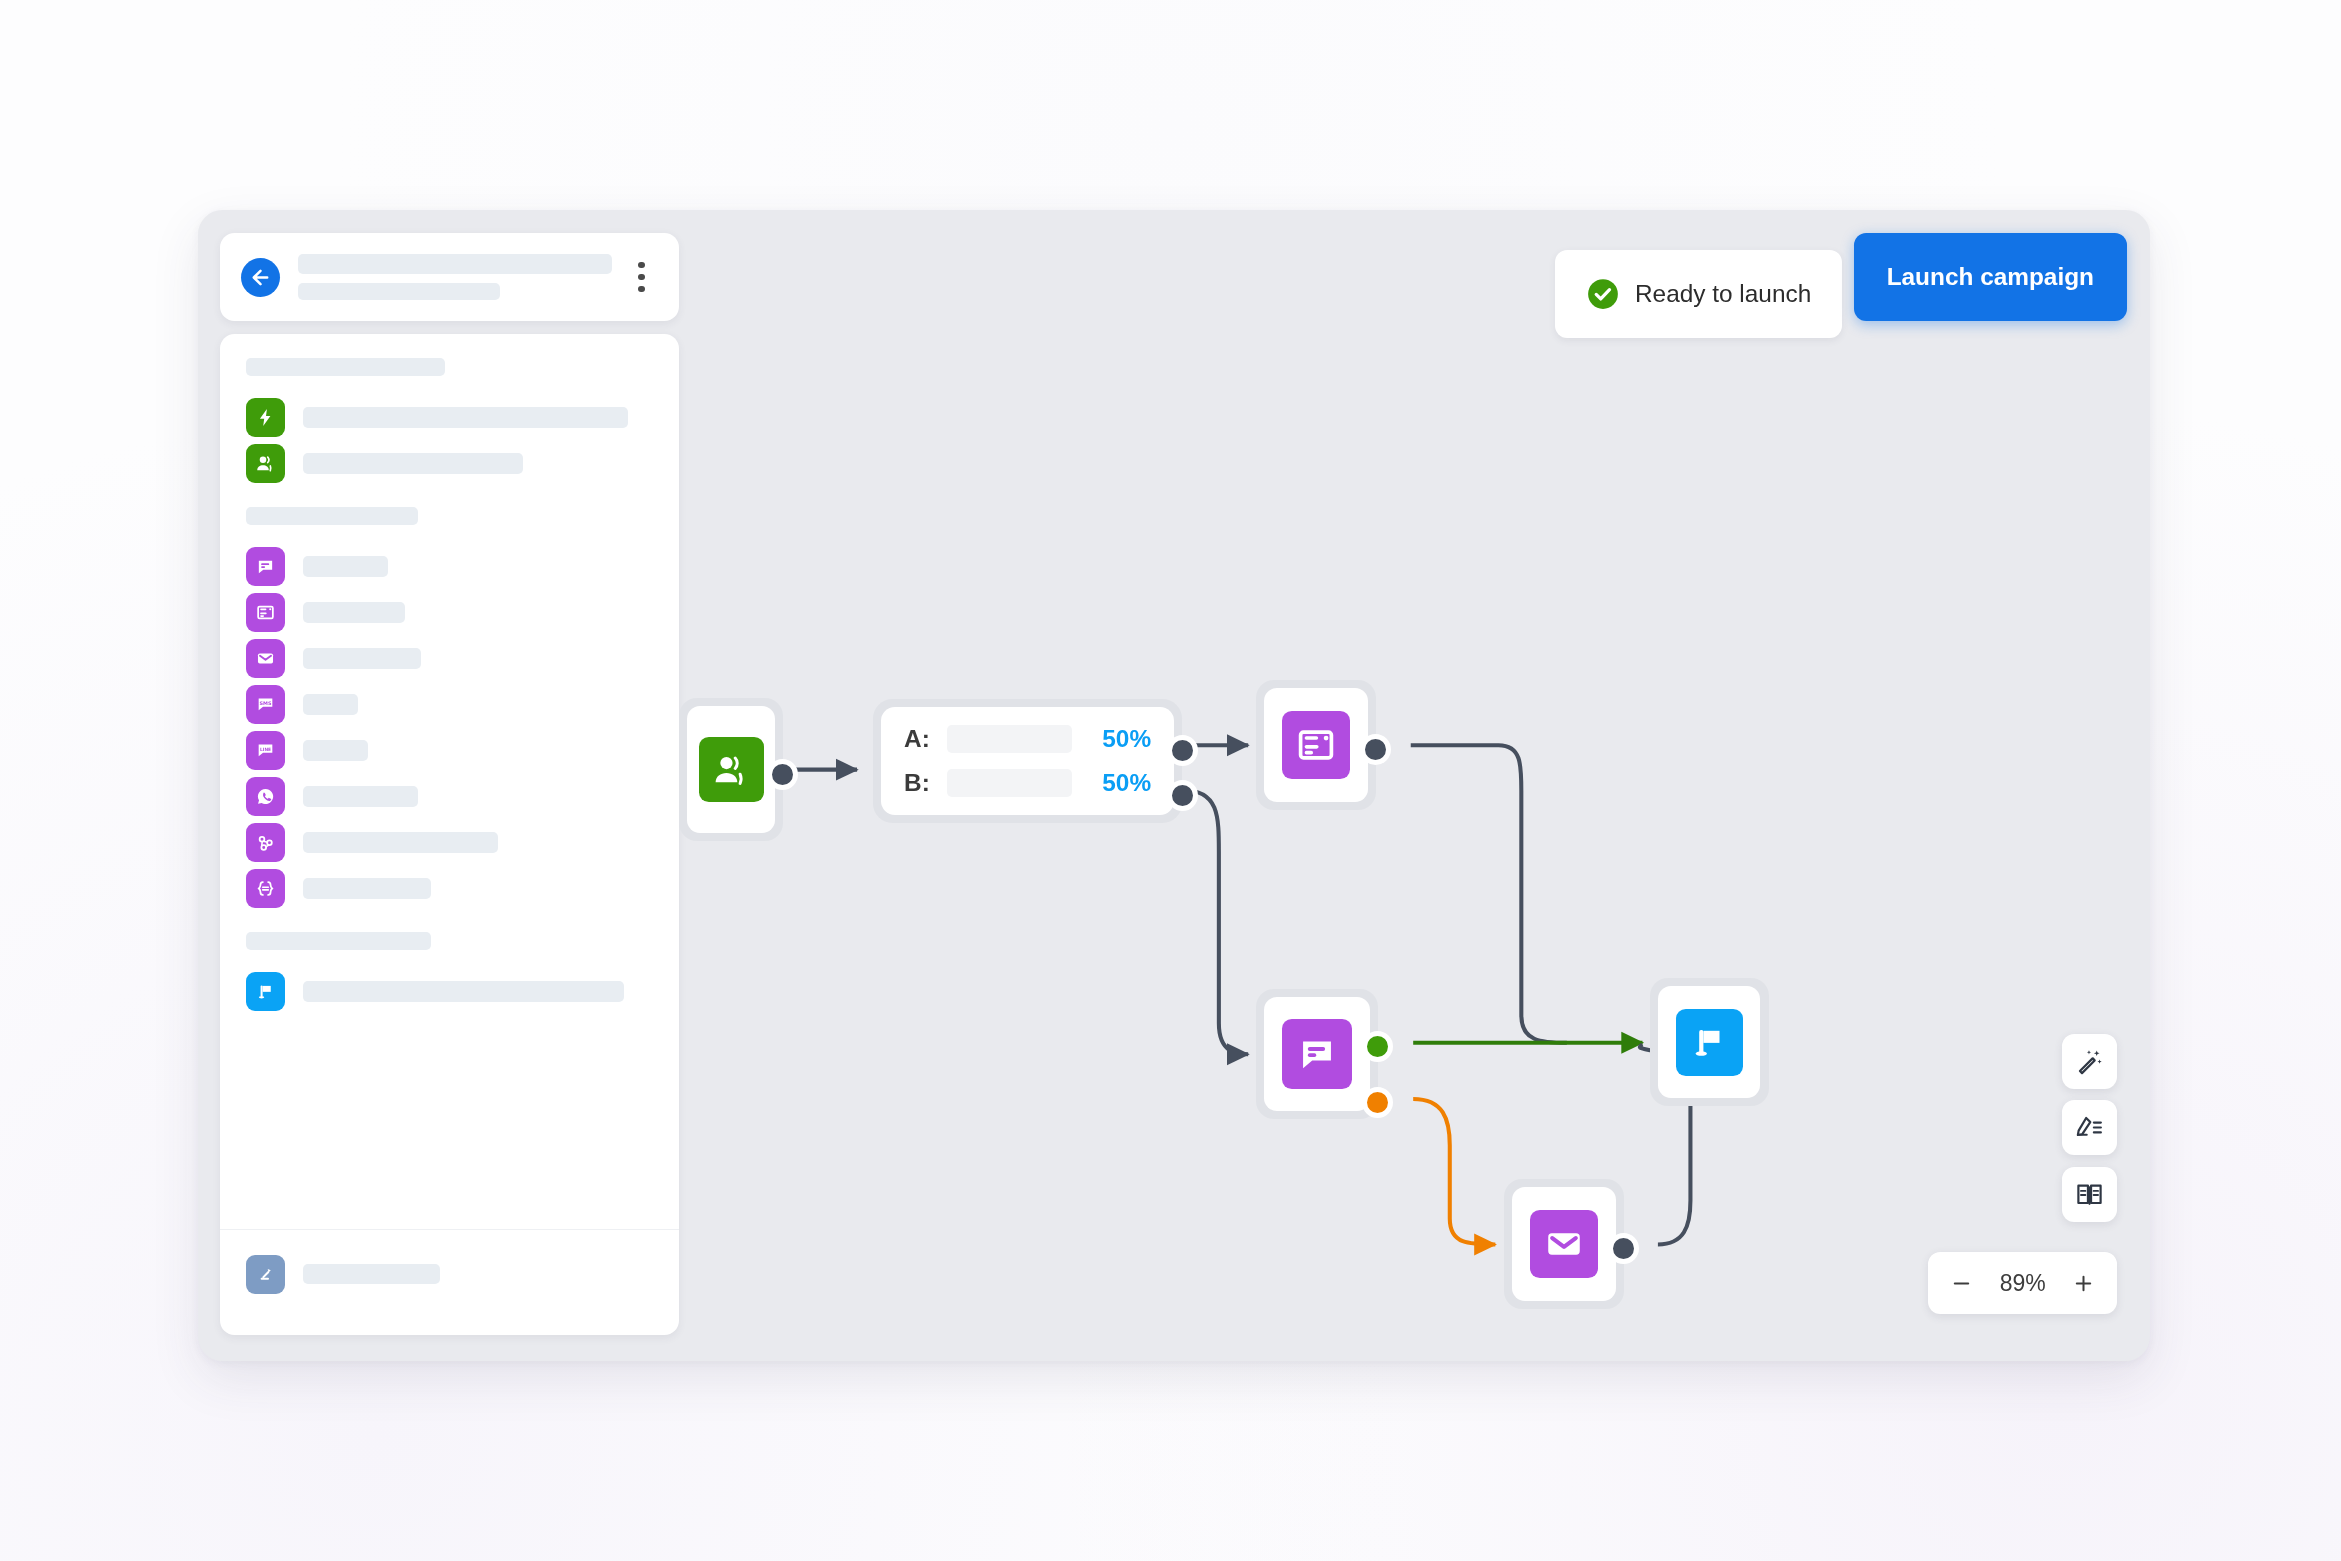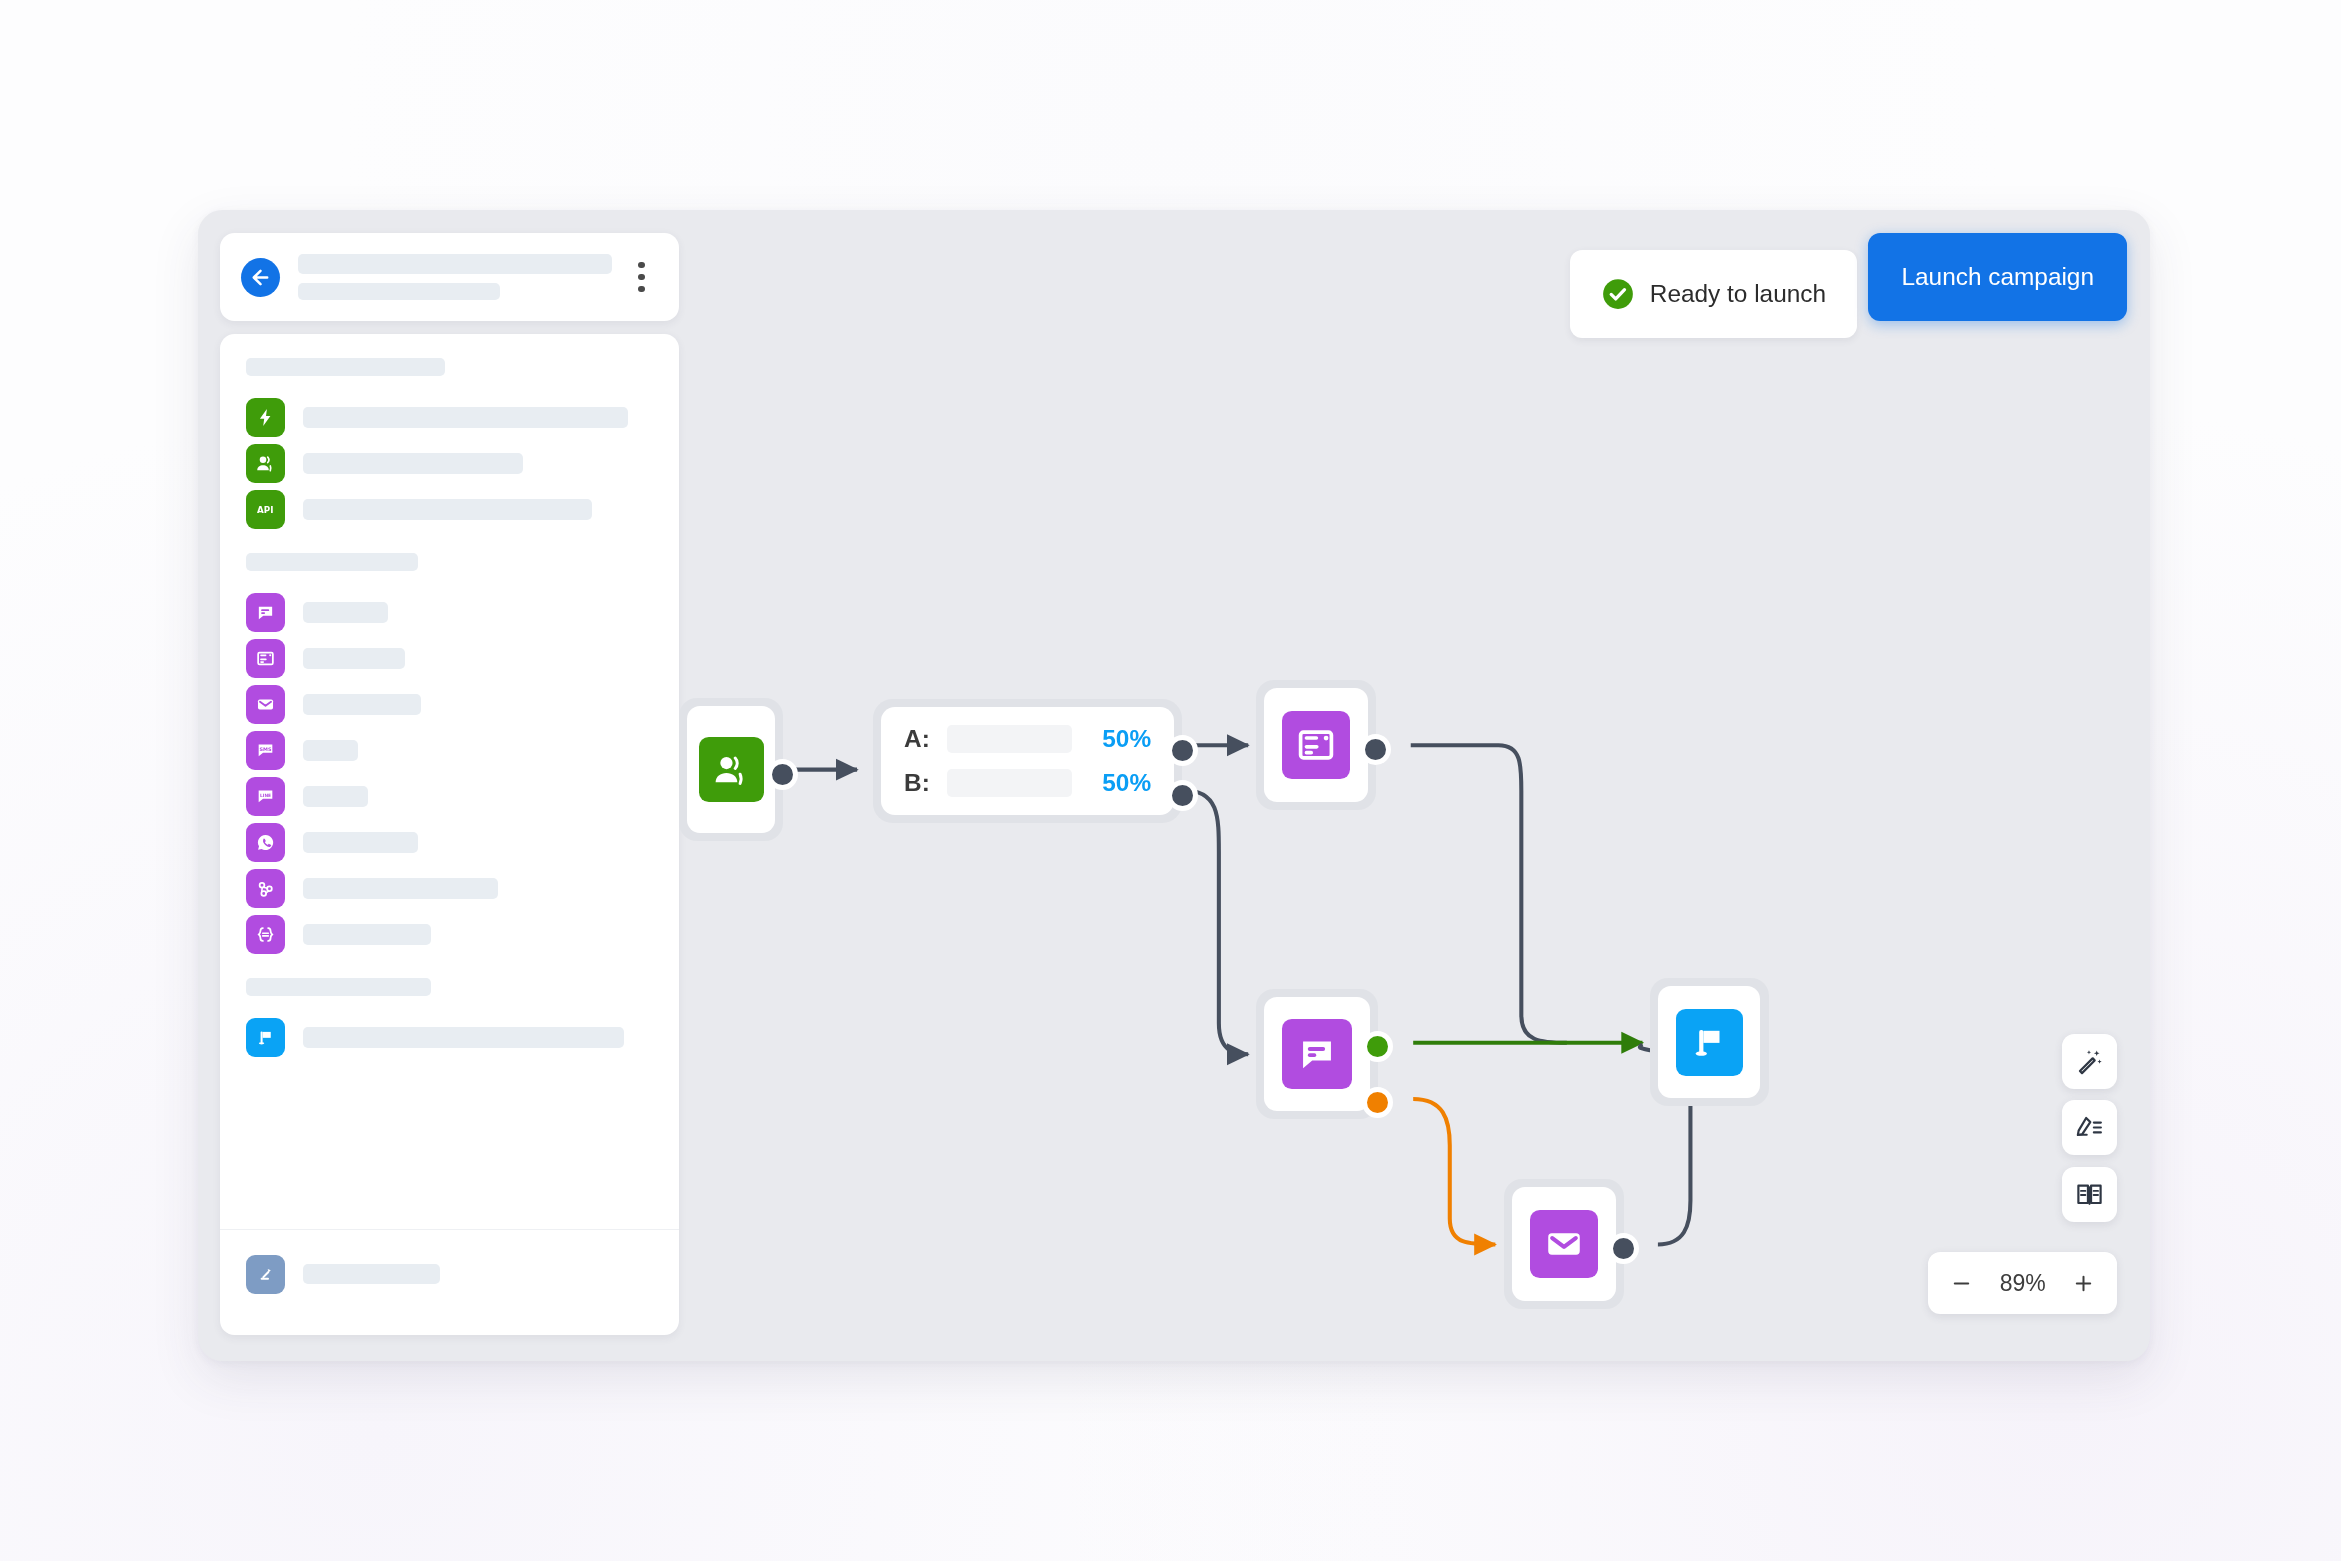--- a/index.html
+++ b/index.html
@@ -156,20 +156,21 @@
   }
   #campaign-settings-button { padding: 0 31px; gap: 16.3px; }
   #campaign-settings-label { font-size: 24.4px; color: #2c2c2c; white-space: nowrap; }
   #ready-status-button { padding: 0 31px; gap: 14.6px; margin-top: 17px; }
   #ready-status-label { font-size: 24.4px; color: #2c2c2c; white-space: nowrap; }
   #launch-campaign-button {
     padding: 0 33px;
     background: #1273e6;
     justify-content: center;
     box-shadow: 0 3.3px 13px rgba(18,115,230,0.35);
+    font-weight: bold;
   }
   #launch-campaign-label { font-size: 24.4px; color: #ffffff; white-space: nowrap; }
 
   
   #canvas {
     position: absolute;
     left: 481px;
     top: 0;
     right: 0;
     bottom: 0;
@@ -331,28 +332,20 @@
             <div class="nav-item">
               <div class="nav-icon green">
                 <svg width="23" height="23" viewBox="0 0 24 24">
                   <circle cx="9.4" cy="8" r="3.4" fill="#fff"></circle>
                   <path d="M3.4 19c0-3.2 2.7-5.1 6-5.1s6 1.9 6 5.1z" fill="#fff"></path>
                   <path d="M14.3 5.3a4.2 4.2 0 0 1 0 5.7" fill="none" stroke="#fff" stroke-width="1.7" stroke-linecap="round"></path>
                   <path d="M17 14.5a6.4 6.4 0 0 1 0 5" fill="none" stroke="#fff" stroke-width="1.7" stroke-linecap="round"></path>
                 </svg>
               </div>
               <div class="nav-label-sk" style="width: 220px;"></div>
-            </div>
-            <div class="nav-item">
-              <div class="nav-icon green">
-                <svg width="24.4" height="24.4" viewBox="0 0 24 24">
-                  <text x="12" y="16" font-size="8.6" font-weight="bold" text-anchor="middle" fill="#fff" font-family="DejaVu Sans">API</text>
-                </svg>
-              </div>
-              <div class="nav-label-sk" style="width: 289px;"></div>
             </div>
             <div style="height: 21px;"></div>
             <div class="section-title-sk" style="width: 172px;"></div>
             <div class="nav-item">
               <div class="nav-icon purple">
                 <svg width="21" height="21" viewBox="0 0 24 24">
                   <path d="M4.4 5.4h15.2v10.2H9.5l-5.1 4.2z" fill="#fff"></path>
                   <rect x="7" y="8.3" width="9.2" height="2" rx="1" fill="#b14ce0"></rect>
                   <rect x="7" y="11.6" width="4.5" height="2" rx="1" fill="#b14ce0"></rect>
                 </svg>

